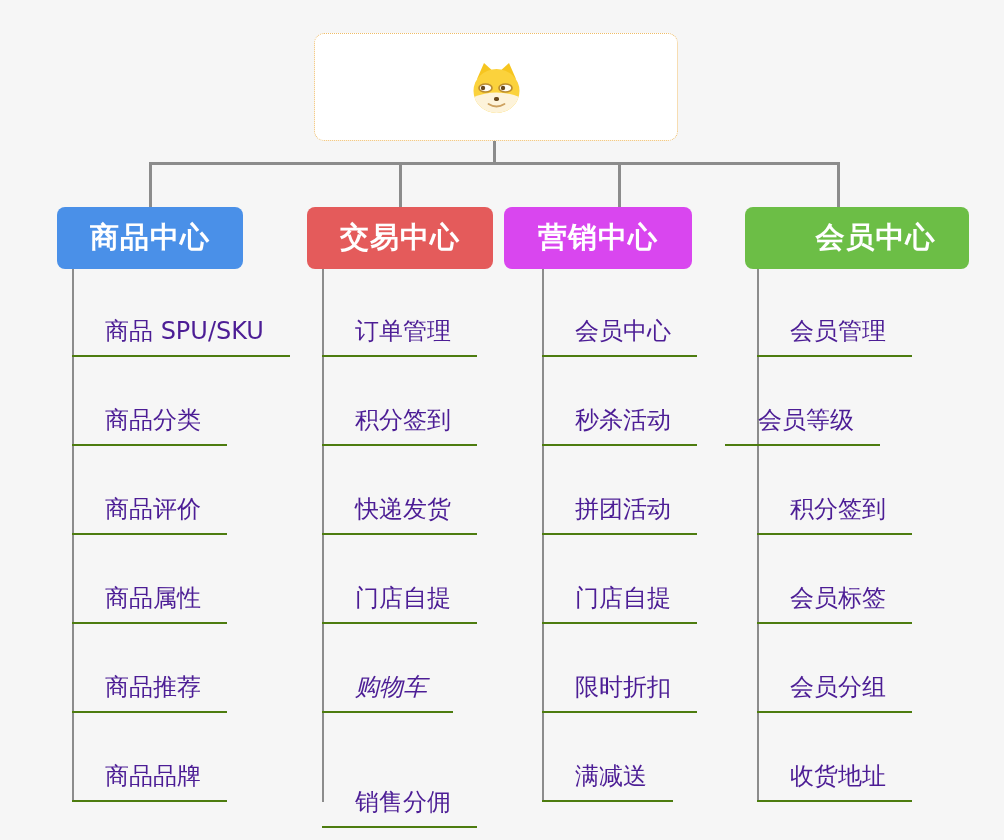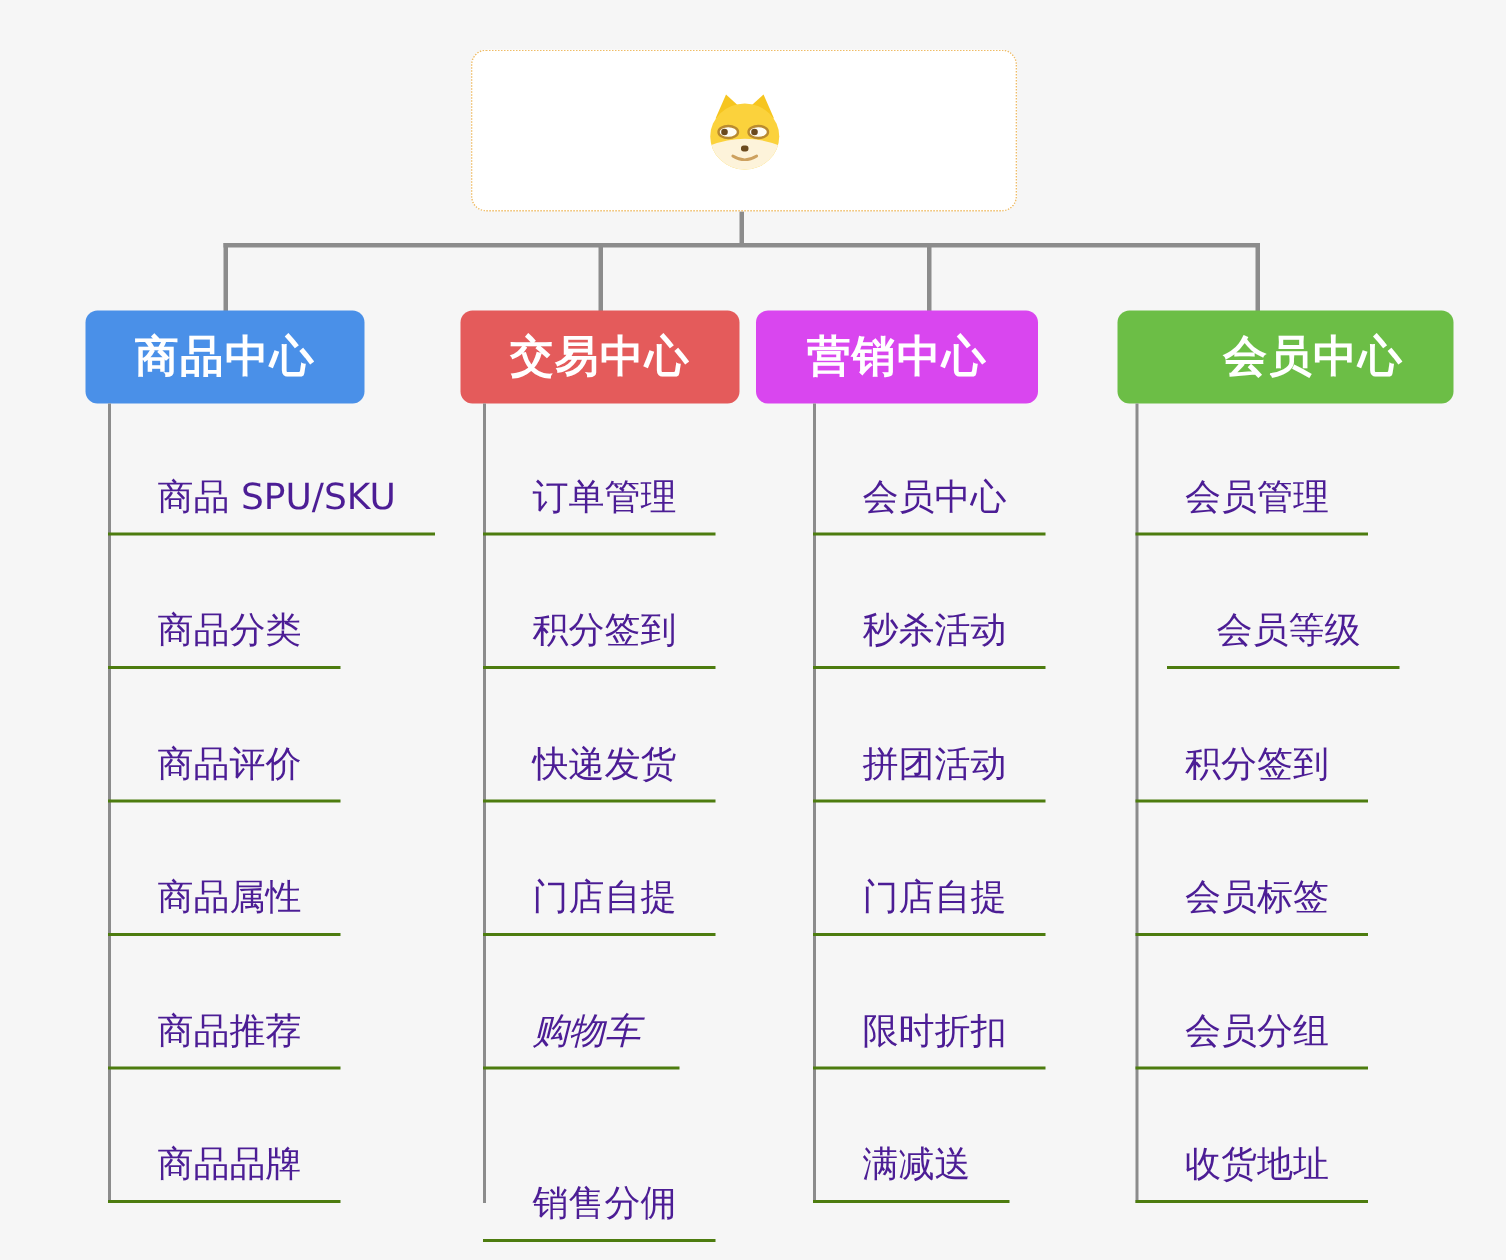--- a/index.html
+++ b/index.html
@@ -113,20 +113,20 @@
       <div class="sub-item" style="left: 542px; top: 404px;">秒杀活动</div>
       <div class="sub-item" style="left: 542px; top: 493px;">拼团活动</div>
       <div class="sub-item" style="left: 542px; top: 582px;">门店自提</div>
       <div class="sub-item" style="left: 542px; top: 671px;">限时折扣</div>
       <div class="sub-item" style="left: 542px; top: 760px;">满减送</div>
       <div class="branch-box" style="left: 745px; width: 187px; background: rgb(108, 190, 70); padding-left: 37px;">
         <span>会员中心</span>
       </div>
       <div class="line trunk" style="left: 757px;"></div>
       <div class="sub-item" style="left: 757px; top: 315px;">会员管理</div>
-      <div class="sub-item" style="left: 778px; top: 404px;">会员等级</div>
+      <div class="sub-item" style="left: 725px; top: 404px;">会员等级</div>
       <div class="sub-item" style="left: 757px; top: 493px;">积分签到</div>
       <div class="sub-item" style="left: 757px; top: 582px;">会员标签</div>
       <div class="sub-item" style="left: 757px; top: 671px;">会员分组</div>
       <div class="sub-item" style="left: 757px; top: 760px;">收货地址</div>
     </div>
 
 </div>
 
 </body></html>

